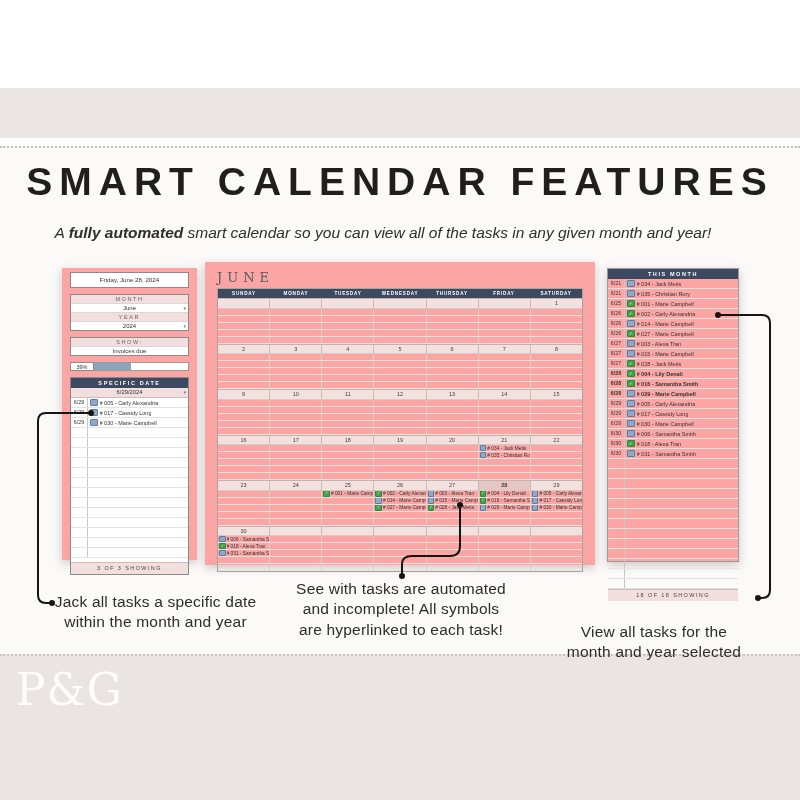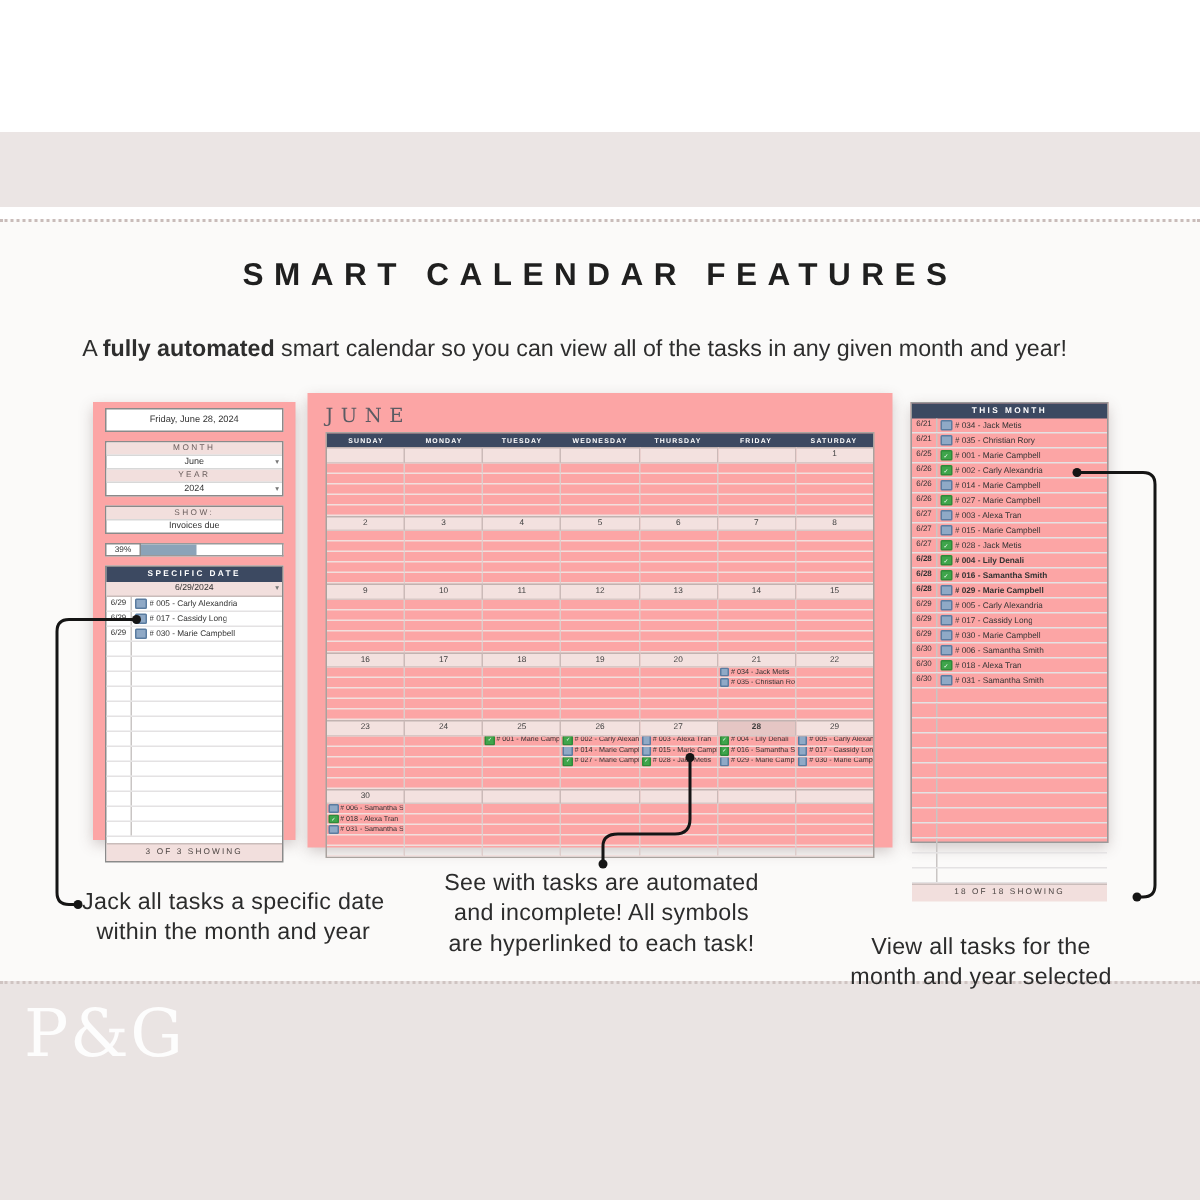--- a/index.html
+++ b/index.html
@@ -7,24 +7,24 @@
        font-family:"Liberation Sans", sans-serif; overflow:hidden;}
   .stage{position:absolute;inset:0;width:800px;height:800px;}
 
   
   .band-top{position:absolute;left:0;top:88px;width:800px;height:50px;background:#ebe5e4;}
   .band-main{position:absolute;left:0;top:146px;width:800px;height:508px;background:#fbfaf9;
              border-top:2px dotted #c9bcba;}
   .band-bottom{position:absolute;left:0;top:654px;width:800px;height:146px;background:#eae4e3;
              border-top:2px dotted #cfc4c2;}
 
-  .main-title{position:absolute;left:0;top:172px;width:800px;text-align:center;
-    font-size:21px;font-weight:bold;letter-spacing:7px;color:#1f1f1f;}
+  .main-title{position:absolute;left:0;top:160px;width:800px;text-align:center;
+    font-size:39px;font-weight:bold;letter-spacing:7px;color:#1f1f1f;}
   .subtitle{position:absolute;left:0;top:224px;width:766px;text-align:center;
-    font-size:15.5px;color:#2e2e2e;}
+    font-size:15.5px;color:#2e2e2e;font-style:italic;}
   .subtitle b{font-weight:bold;}
   .logo{position:absolute;left:16px;top:664px;font-family:"DejaVu Serif", serif;
     font-size:44px;color:rgba(255,255,255,0.9);letter-spacing:1px;}
 
   
   .panel{position:absolute;background:#fca5a5;box-shadow:0 3px 9px rgba(90,70,70,0.28);}
   #left-panel{left:62px;top:268px;width:135px;height:292px;padding:0;}
   #cal-panel{left:205px;top:262px;width:390px;height:303px;}
   #right-panel{left:607px;top:268px;width:130px;height:292px;display:flex;flex-direction:column;}
 

